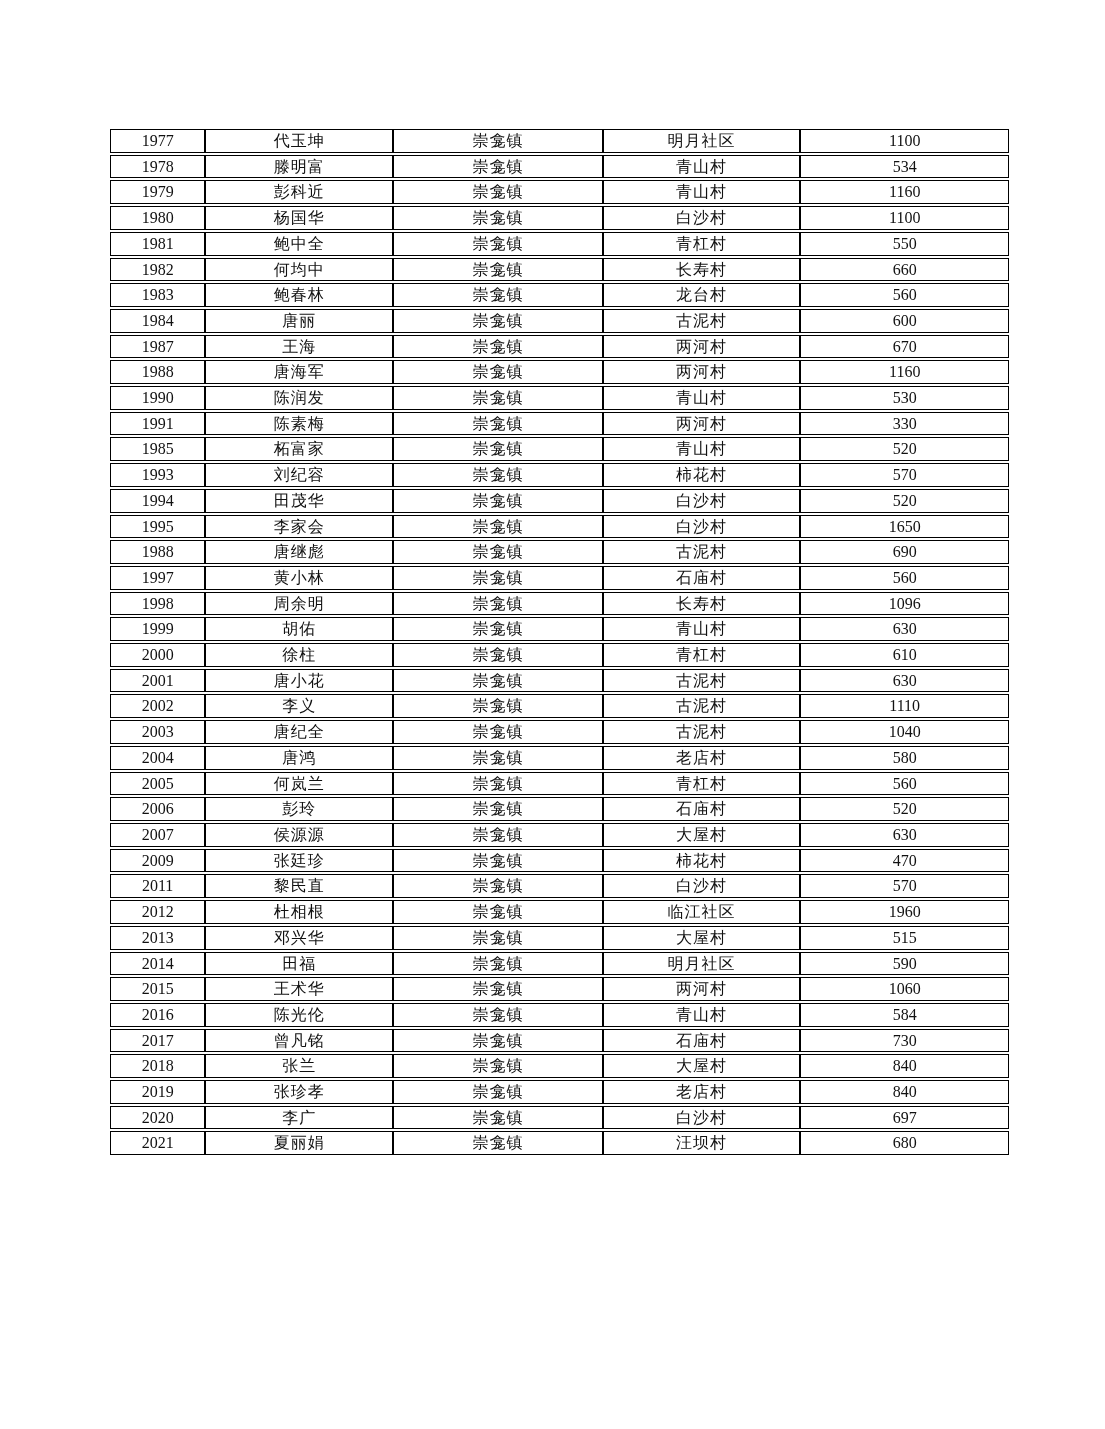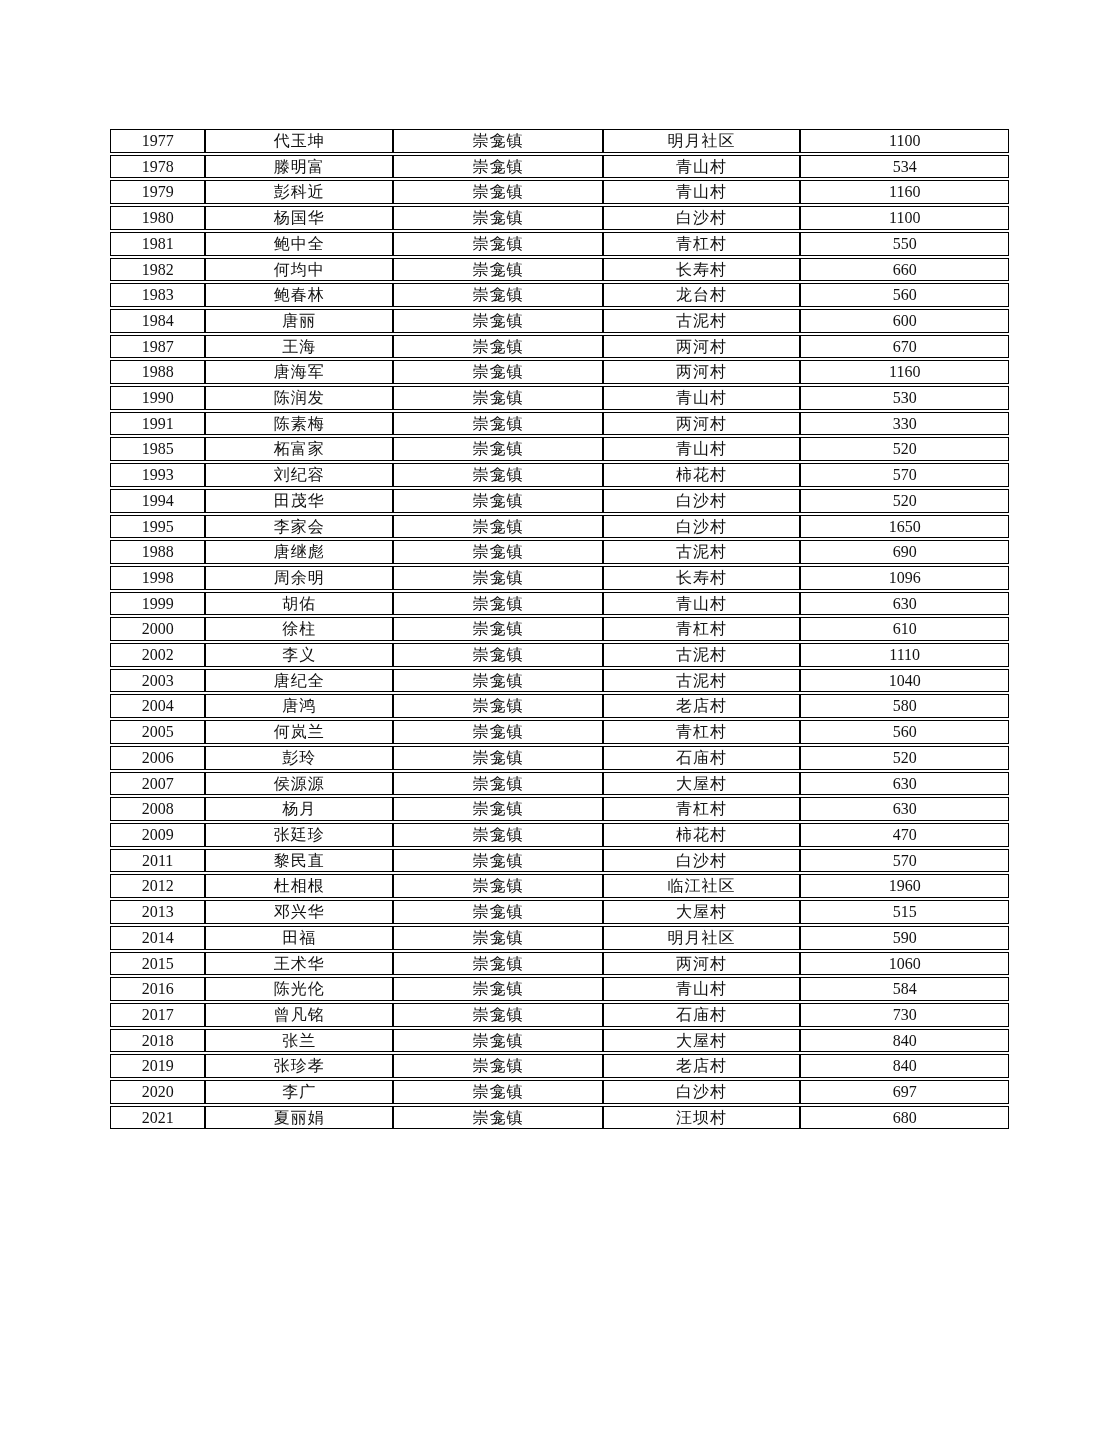--- a/index.html
+++ b/index.html
@@ -182,20 +182,27 @@
             <td>1650</td>
           </tr>
           <tr>
             <td>1988</td>
             <td class="cjk">唐继彪</td>
             <td class="cjk">崇龛镇</td>
             <td class="cjk">古泥村</td>
             <td>690</td>
           </tr>
           <tr>
+            <td>1997</td>
+            <td class="cjk">黄小林</td>
+            <td class="cjk">崇龛镇</td>
+            <td class="cjk">石庙村</td>
+            <td>560</td>
+          </tr>
+          <tr>
             <td>1998</td>
             <td class="cjk">周余明</td>
             <td class="cjk">崇龛镇</td>
             <td class="cjk">长寿村</td>
             <td>1096</td>
           </tr>
           <tr>
             <td>1999</td>
             <td class="cjk">胡佑</td>
             <td class="cjk">崇龛镇</td>
@@ -203,20 +210,27 @@
             <td>630</td>
           </tr>
           <tr>
             <td>2000</td>
             <td class="cjk">徐柱</td>
             <td class="cjk">崇龛镇</td>
             <td class="cjk">青杠村</td>
             <td>610</td>
           </tr>
           <tr>
+            <td>2001</td>
+            <td class="cjk">唐小花</td>
+            <td class="cjk">崇龛镇</td>
+            <td class="cjk">古泥村</td>
+            <td>630</td>
+          </tr>
+          <tr>
             <td>2002</td>
             <td class="cjk">李义</td>
             <td class="cjk">崇龛镇</td>
             <td class="cjk">古泥村</td>
             <td>1110</td>
           </tr>
           <tr>
             <td>2003</td>
             <td class="cjk">唐纪全</td>
             <td class="cjk">崇龛镇</td>
@@ -242,27 +256,20 @@
             <td class="cjk">彭玲</td>
             <td class="cjk">崇龛镇</td>
             <td class="cjk">石庙村</td>
             <td>520</td>
           </tr>
           <tr>
             <td>2007</td>
             <td class="cjk">侯源源</td>
             <td class="cjk">崇龛镇</td>
             <td class="cjk">大屋村</td>
-            <td>630</td>
-          </tr>
-          <tr>
-            <td>2008</td>
-            <td class="cjk">杨月</td>
-            <td class="cjk">崇龛镇</td>
-            <td class="cjk">青杠村</td>
             <td>630</td>
           </tr>
           <tr>
             <td>2009</td>
             <td class="cjk">张廷珍</td>
             <td class="cjk">崇龛镇</td>
             <td class="cjk">柿花村</td>
             <td>470</td>
           </tr>
           <tr>

